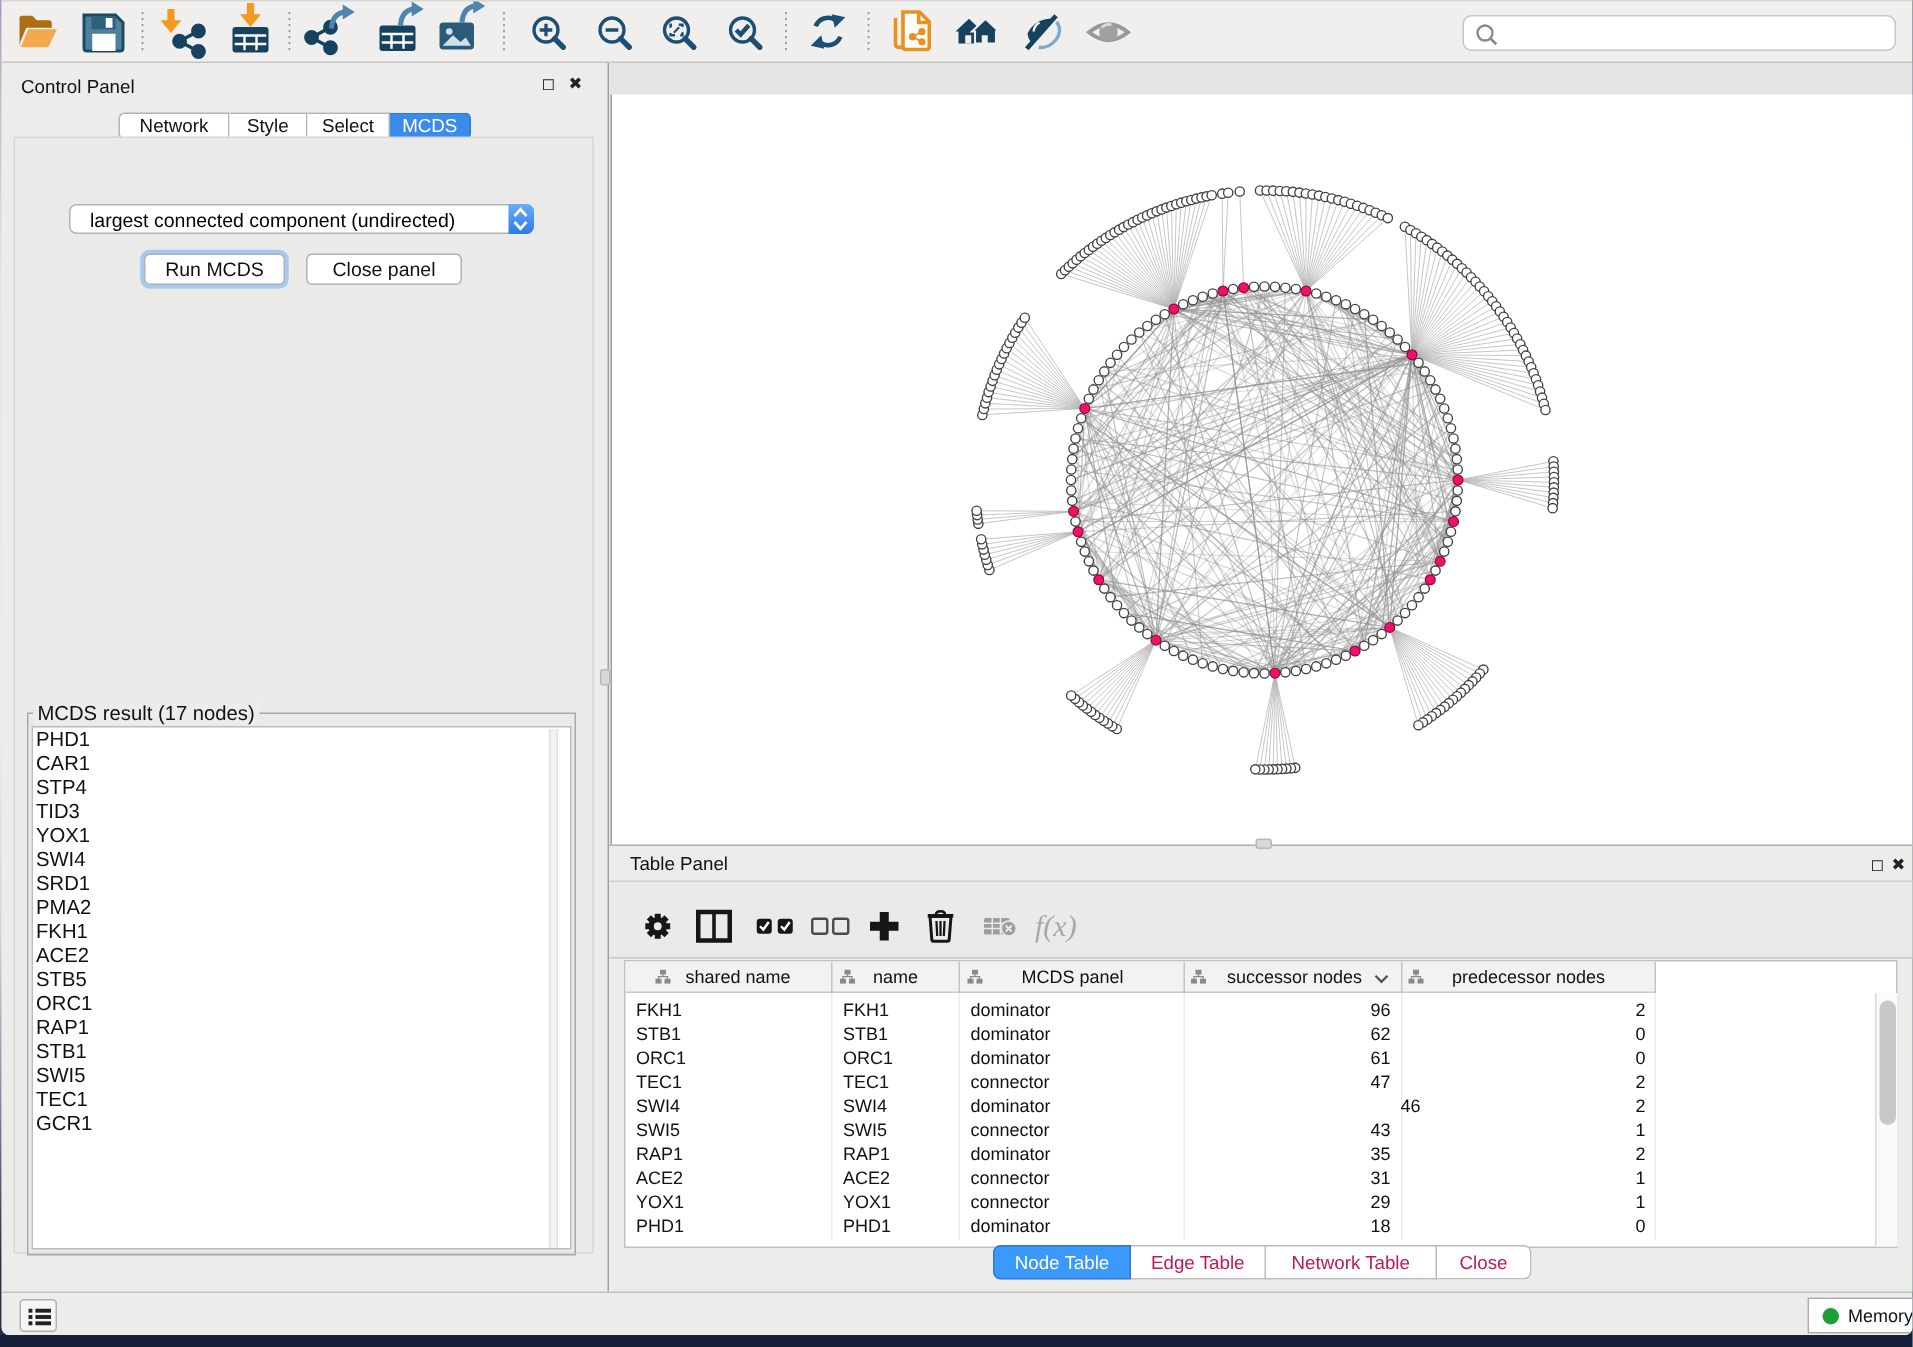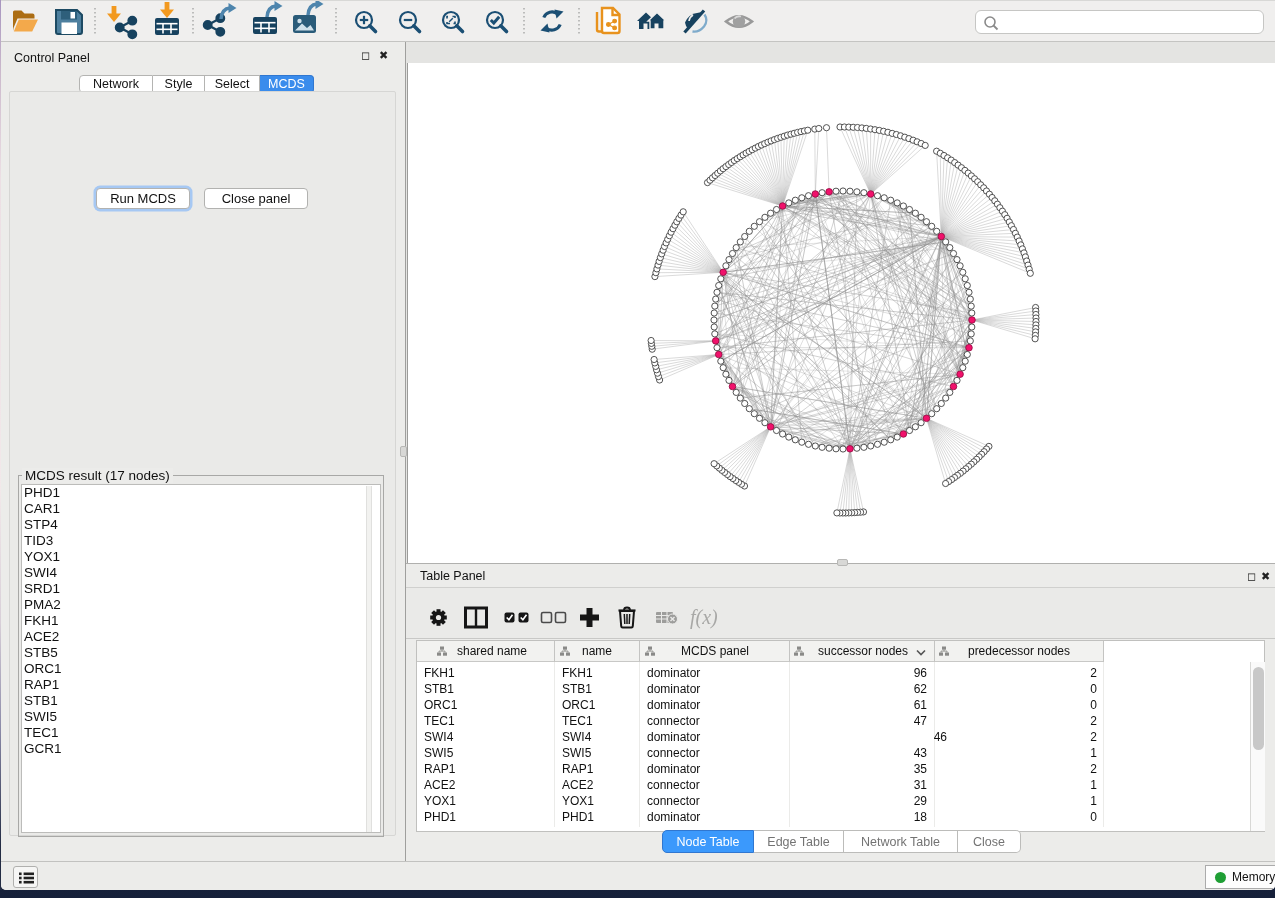--- a/index.html
+++ b/index.html
@@ -15,21 +15,21 @@
 #leftpanel { position:absolute; left:0; top:42px; width:405px; height:819px; background:#ececea; border-right:1px solid #9f9f9d; }
 #cptitle { position:absolute; left:13px; top:9px; font-size:12.5px; color:#111; }
 .winbtn { position:absolute; font-size:11px; color:#222; }
 .tab { position:absolute; top:33px; height:18px; line-height:17px; text-align:center; background:#fff; border:1px solid #b4b4b2; color:#111; font-size:12.5px; }
 .tab.sel { background:#3a8cec; border-color:#3077d0; color:#fff; }
 #mcdspane { position:absolute; left:8px; top:49px; width:387px; height:745px; background:#eaeae8; border:1px solid #d6d6d4; border-radius:2px; }
 #optlabel { position:absolute; left:0; top:71px; width:404px; text-align:center; font-size:14px; color:#111; }
 #dropdown { position:absolute; left:45px; top:94px; width:310px; height:20px; background:#fff; border:1px solid #b2b2b0; border-radius:5px; font-size:13px; }
 #dropdown .txt { position:absolute; left:13px; top:2px; }
 #stepper { position:absolute; right:-1px; top:-1px; width:17px; height:20px; border-radius:0 5px 5px 0; background:linear-gradient(#6aaefa,#2d7ae8); }
-.btn { position:absolute; top:127px; height:21px; background:#fff; border:1px solid #b2b2b0; border-radius:4px; text-align:center; font-size:13px; line-height:19px; color:#111;margin-top:19px; }
+.btn { position:absolute; top:127px; height:21px; background:#fff; border:1px solid #b2b2b0; border-radius:4px; text-align:center; font-size:13px; line-height:19px; color:#111; }
 #runbtn { left:95px; width:94px; box-shadow:0 0 0 2.5px #a6c8f3; }
 #closebtn { left:203px; width:104px; }
 #fieldset { position:absolute; left:17px; top:433px; width:366px; height:362px; border:1px solid #a8a8a6; }
 #fslegend { position:absolute; left:3px; top:-8px; background:#ececea; padding:0 3px; font-size:13.5px; color:#111; }
 #listbox { position:absolute; left:2px; top:8px; width:360px; height:349px; background:#fff; border:1px solid #bcbcba; }
 #listbox .genes { position:absolute; left:2px; top:0px; font-size:13.5px; line-height:16px; color:#111; }
 #lbscroll { position:absolute; right:8px; top:1px; width:6px; height:346px; background:#f2f2f0; border:1px solid #e0e0de; border-top:none; border-bottom:none; }
 
 #statusbar { position:absolute; left:0; top:861px; width:1274px; height:29px; background:#ececea; border-top:1px solid #c2c2c0; }
 #listbtn { position:absolute; left:12px; top:4px; width:25px; height:22px; background:#f6f6f5; border:1px solid #b0b0ae; border-radius:3px; }
@@ -47,21 +47,21 @@
 #tablepanel { position:absolute; left:0; top:521px; width:870px; height:298px; background:#ececea; border-top:1px solid #b0b0ae; }
 #tptitle { position:absolute; left:14px; top:5px; font-size:12.5px; color:#111; }
 #tptoolbar { position:absolute; left:0px; top:23px; width:870px; height:52px; background:#eaeae8; border-top:1px solid #d0d0ce; border-bottom:1px solid #c8c8c6; }
 #tblwrap { position:absolute; left:10px; top:76px; width:849px; height:192px; background:#fff; border:1px solid #c0c0be; }
 #thead { position:absolute; left:0; top:0; width:687px; height:21px; background:#f2f2f0; border-bottom:1px solid #c8c8c6; font-size:12px; color:#111; }
 .trow { position:absolute; width:687px; height:16px; font-size:12px; color:#111; }
 .td { position:absolute; top:1px; }
 .tdr { position:absolute; top:1px; text-align:right; }
 #vscroll { position:absolute; left:833px; top:21px; width:15px; height:169px; background:#fafafa; border-left:1px solid #d8d8d6; }
 #vthumb { position:absolute; left:2px; top:5px; width:11px; height:83px; background:#c8c8c8; border-radius:6px; }
-.btab { position:absolute; top:266px; height:23px; line-height:22px; text-align:center; background:#fff; border:1px solid #bcbcba; color:#737373; font-size:12.5px; }
+.btab { position:absolute; top:266px; height:23px; line-height:22px; text-align:center; background:#fff; border:1px solid #bcbcba; color:#be185d; font-size:12.5px; }
 .btab.sel { background:#3b99fc; border-color:#3077d0; color:#fff; }
 
 #vknob { position:absolute; left:399px; top:446px; width:7px; height:11px; background:#d8d8d6; border:1px solid #b8b8b6; border-radius:2px; }
 #hknob { position:absolute; left:836px; top:559px; width:11px; height:7px; background:#d8d8d6; border:1px solid #b8b8b6; border-radius:2px; }
 </style></head>
 <body>
 <div id="wall" class="abs"></div>
 <div id="lsliver" class="abs"></div>
 <div id="app" class="abs">
   <div id="toolbar">
@@ -197,20 +197,29 @@
     </div>
   <div id="leftpanel">
     <div id="cptitle">Control Panel</div>
     <div class="winbtn" style="left:360px;top:7px;">◻</div>
     <div class="winbtn" style="left:378px;top:7px;">✖</div>
     <div class="tab" style="left:78px; width:74px; border-radius:4px 0 0 4px;">Network</div>
     <div class="tab" style="left:152px; width:52px; border-left:none;">Style</div>
     <div class="tab" style="left:204px; width:55px; border-left:none;">Select</div>
     <div class="tab sel" style="left:259px; width:54px; border-left:none; border-radius:0 4px 4px 0;">MCDS</div>
     <div id="mcdspane"></div>
+    <div id="dropdown">
+        <span class="txt">largest connected component (undirected)</span>
+      <div id="stepper">
+          <svg width="16" height="20" style="position:absolute;left:0;top:0">
+<path d="M4,8 L8,3.5 L12,8" stroke="#fff" stroke-width="1.8" fill="none"></path>
+<path d="M4,12 L8,16.5 L12,12" stroke="#fff" stroke-width="1.8" fill="none"></path>
+          </svg>
+        </div>
+    </div>
     <div class="btn" id="runbtn">Run MCDS</div>
     <div class="btn" id="closebtn">Close panel</div>
     <div id="fieldset">
       <div id="fslegend">MCDS result (17 nodes)</div>
       <div id="listbox">
         <div class="genes">PHD1<br>CAR1<br>STP4<br>TID3<br>YOX1<br>SWI4<br>SRD1<br>PMA2<br>FKH1<br>ACE2<br>STB5<br>ORC1<br>RAP1<br>STB1<br>SWI5<br>TEC1<br>GCR1</div>
         <div id="lbscroll"></div>
       </div>
     </div>
   </div>

